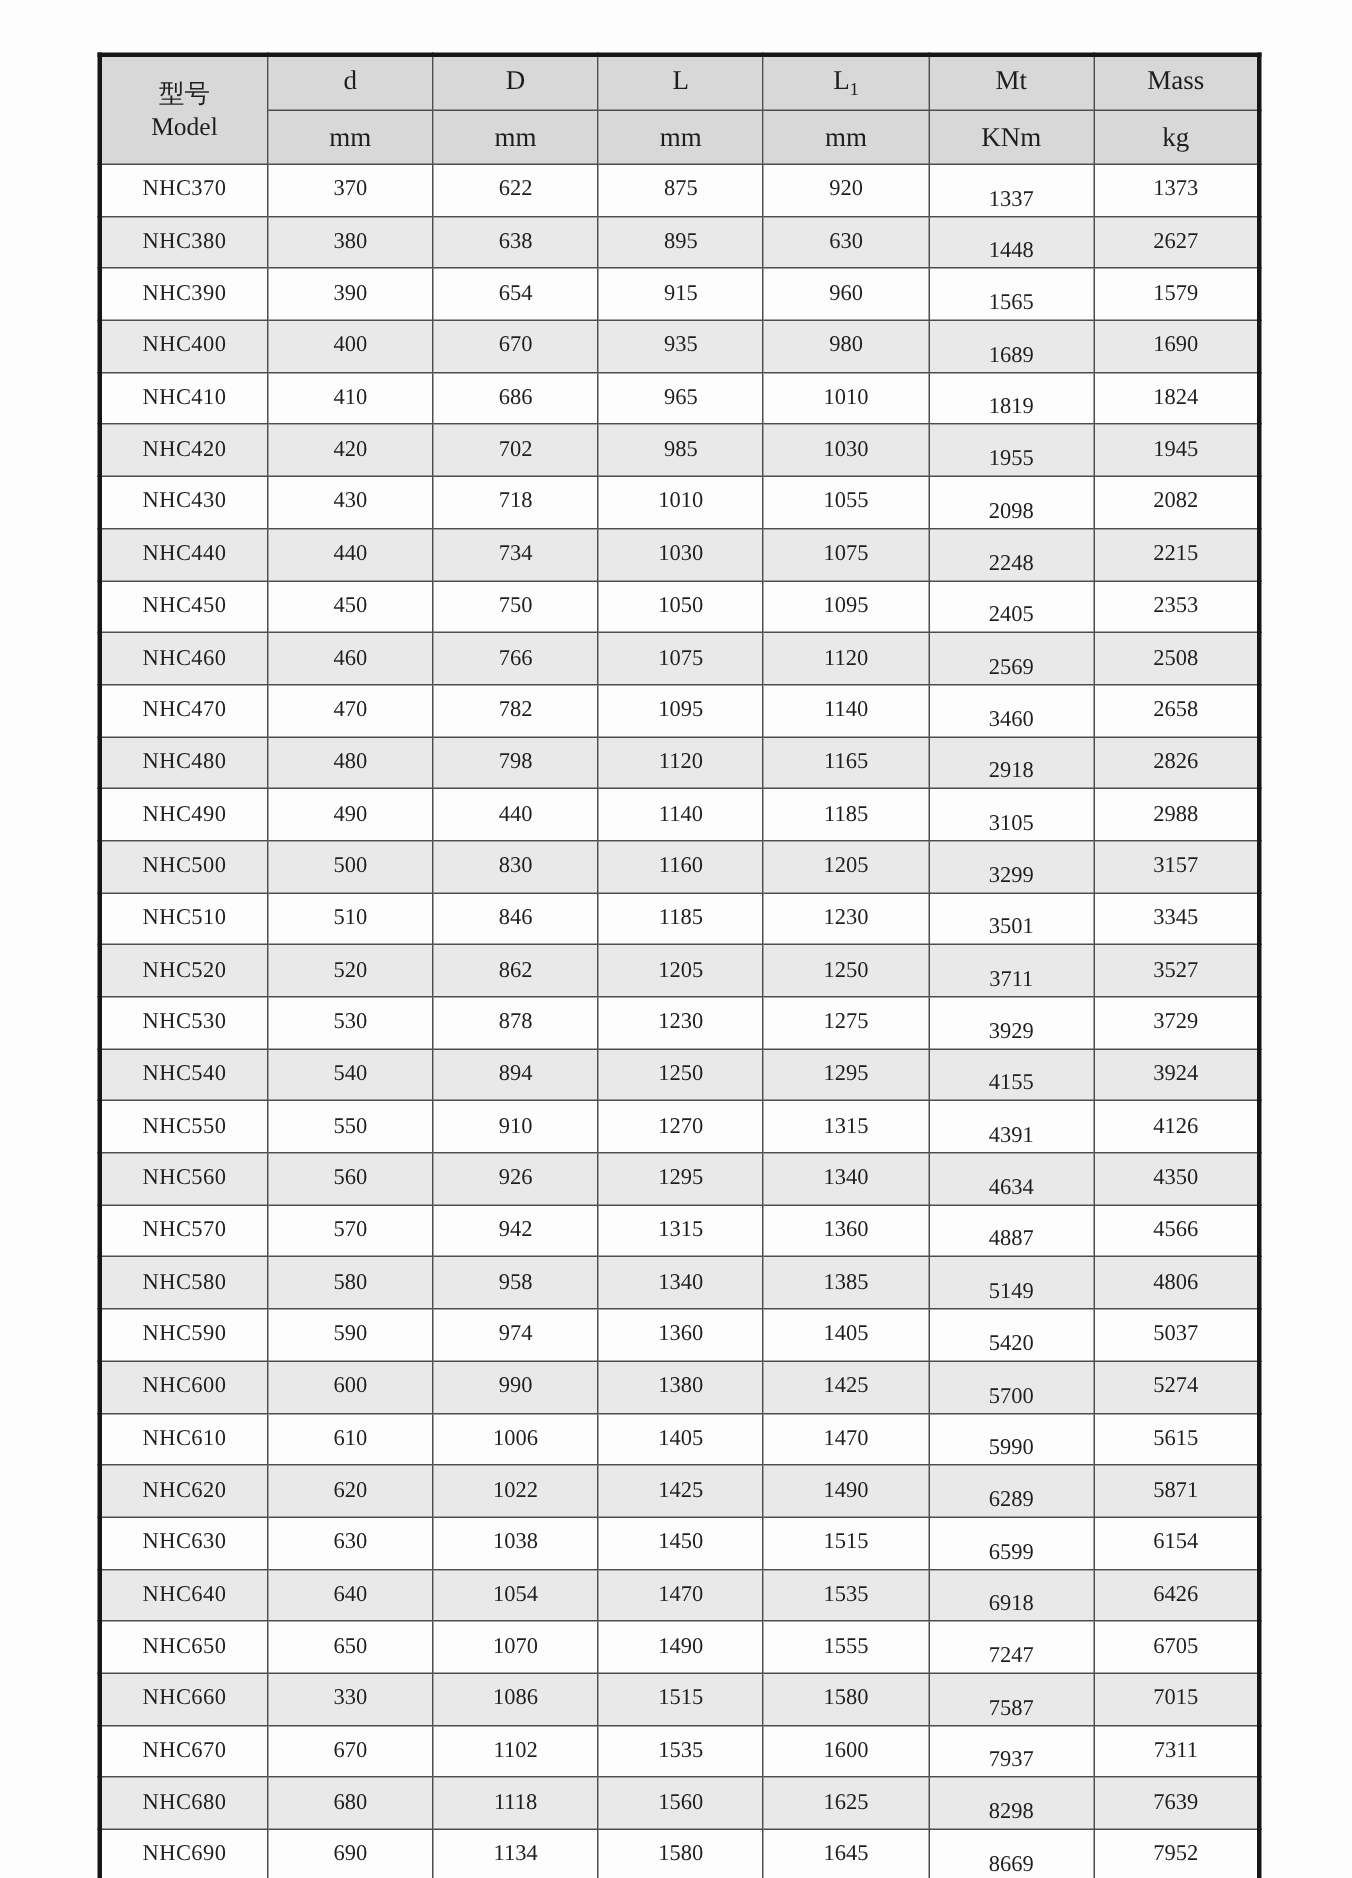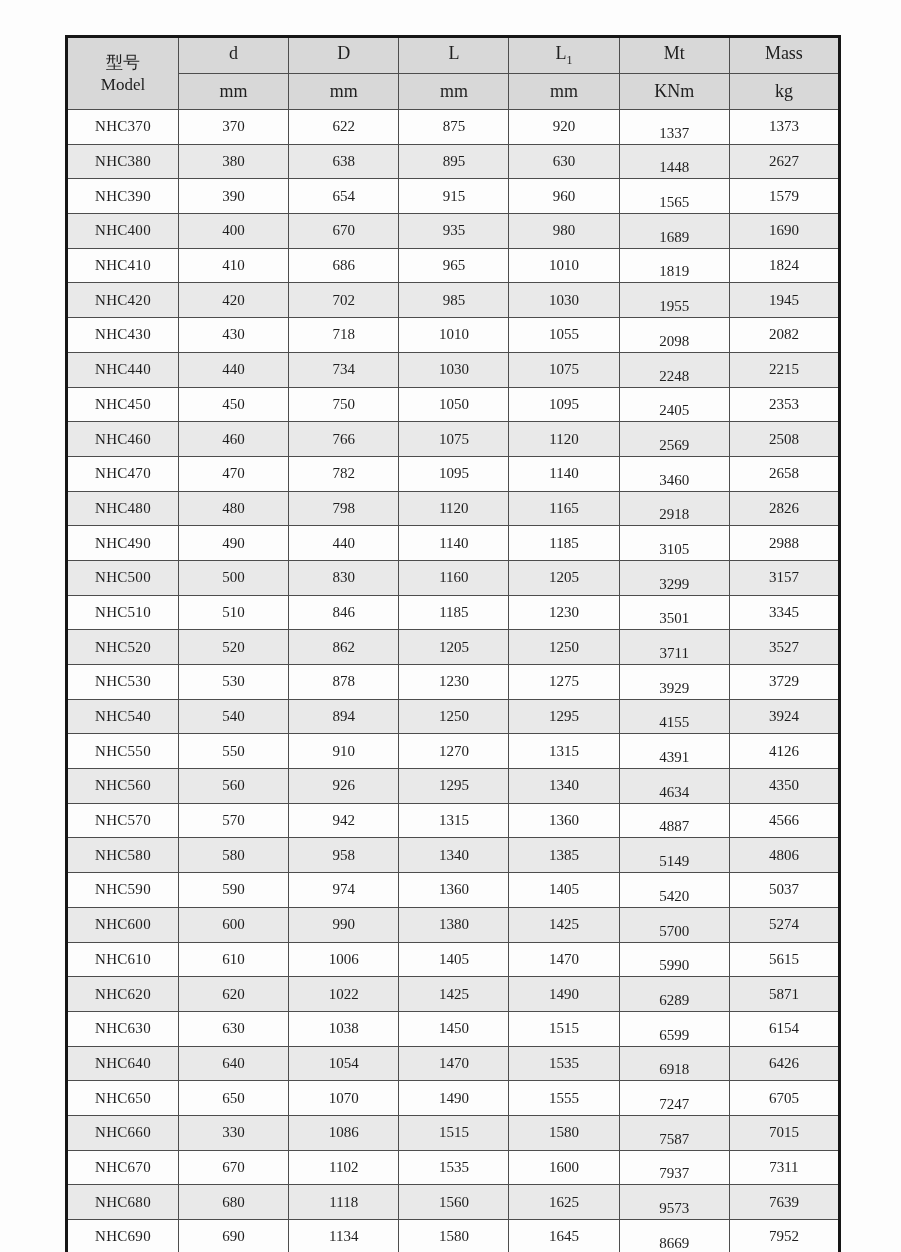--- a/index.html
+++ b/index.html
@@ -379,21 +379,21 @@
           <td>1600</td>
           <td class="mt-cell">7937</td>
           <td>7311</td>
         </tr>
         <tr class="shaded">
           <td class="model-cell">NHC680</td>
           <td>680</td>
           <td>1118</td>
           <td>1560</td>
           <td>1625</td>
-          <td class="mt-cell">9573</td>
+          <td class="mt-cell">8298</td>
           <td>7639</td>
         </tr>
         <tr>
           <td class="model-cell">NHC690</td>
           <td>690</td>
           <td>1134</td>
           <td>1580</td>
           <td>1645</td>
           <td class="mt-cell">8669</td>
           <td>7952</td>

